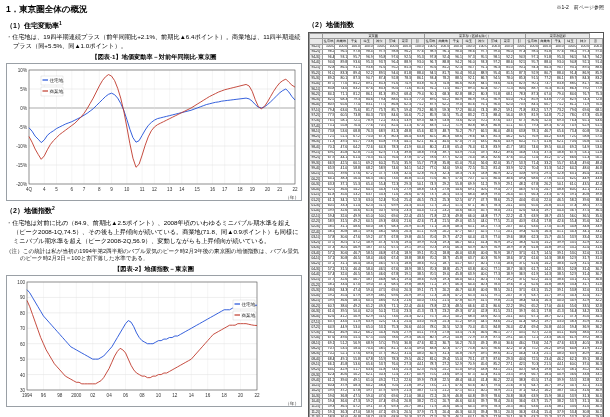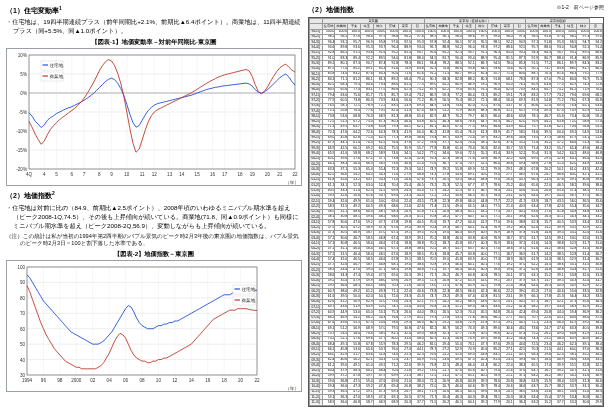--- a/index.html
+++ b/index.html
@@ -42,20 +42,21 @@
   table.idx td.lbl { text-align:center; background:#f2f2f2; font-size:3.2px; }
   .grp-h th { background:#dcdcdc; font-size:3.4px; }
 
   .pgnum { position:absolute; right:6px; top:4px; font-size:5px; }
 </style>
 </head>
 <body>
 
 <div class="page">
   <div class="pgnum">※1-2　前ページ参照</div>
+  <h1 class="doc-title">1．東京圏全体の概況</h1>
 
   <div class="cols">
 
     <div class="col-left">
 
       <div class="sec-head">
         <span>（1）住宅変動率</span><sup>1</sup>
       </div>
       <p class="bullet">住宅地は、19四半期連続プラス（前年同期比+2.1%、前期比▲6.4ポイント）。商業地は、11四半期連続プラス（同+5.5%、同▲1.0ポイント）。</p>
 

